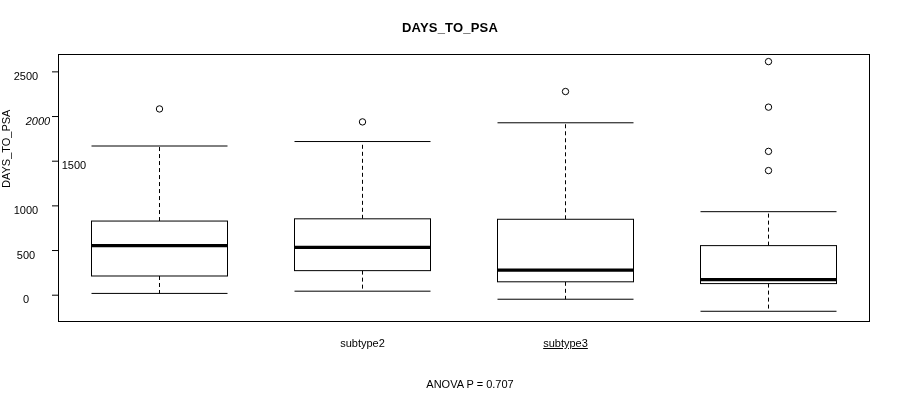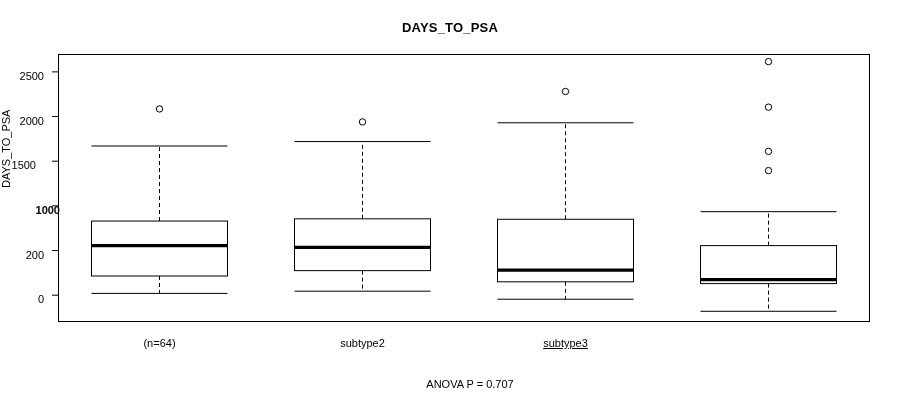--- a/index.html
+++ b/index.html
@@ -46,21 +46,21 @@
     font-size: 11px;
     transform: rotate(-90deg);
     transform-origin: left top;
     white-space: nowrap;
   }
   .ytick-wrap {
     position: absolute;
     left: 18px;
     width: 36px;
     height: 12px;
-    text-align: right;
+    text-align: center;
   }
   .ytick-wrap span {
     display: inline-block;
     font-size: 11px;
     line-height: 12px;
   }
   .x-group-label {
     position: absolute;
     font-size: 11px;
     text-align: center;
@@ -91,30 +91,29 @@
 <div id="chart-root">
 
   <div class="chart-title">DAYS_TO_PSA</div>
 
   <div class="y-axis-label">DAYS_TO_PSA</div>
 
   <div class="plot-frame"></div>
 
   <div id="ytick-layer">
       <div class="ytick-wrap" style="left: 8px; top: 289.2px;"><span>0</span></div>
-      <div class="ytick-wrap" style="left: 8px; top: 244.533px;"><span>200</span></div>
-      <div class="ytick-wrap" style="left: 24px; top: 199.867px; font-weight: bold;"><span>1000</span></div>
-      <div class="ytick-wrap" style="left: 0; top: 155.2px;"><span>1500</span></div>
-      <div class="ytick-wrap" style="left: 8px; top: 110.533px;"><span>2000</span></div>
+      <div class="ytick-wrap" style="left: 8px; top: 244.533px;"><span>500</span></div>
+      <div class="ytick-wrap" style="left: 8px; top: 199.867px;"><span>1000</span></div>
+      <div class="ytick-wrap" style="left: 8px; top: 155.2px; padding-left: 48px;"><span>1500</span></div>
+      <div class="ytick-wrap" style="left: 20px; top: 110.533px; font-style: italic;"><span>2000</span></div>
       <div class="ytick-wrap" style="left: 8px; top: 65.8667px;"><span>2500</span></div>
     </div>
 
   <div id="xlabel-layer">
       <div class="x-group-label" style="left: 79.5px; top: 336px;">
-        <div>(n=64)</div>
       </div>
       <div class="x-group-label" style="left: 282.5px; top: 336px; text-align: center;">
         <div>subtype2</div>
       </div>
       <div class="x-group-label" style="left: 485.5px; top: 336px; text-decoration: underline;">
         <div>subtype3</div>
       </div>
       <div class="x-group-label" style="left: 688.5px; top: 336px;">
       </div>
     </div>

